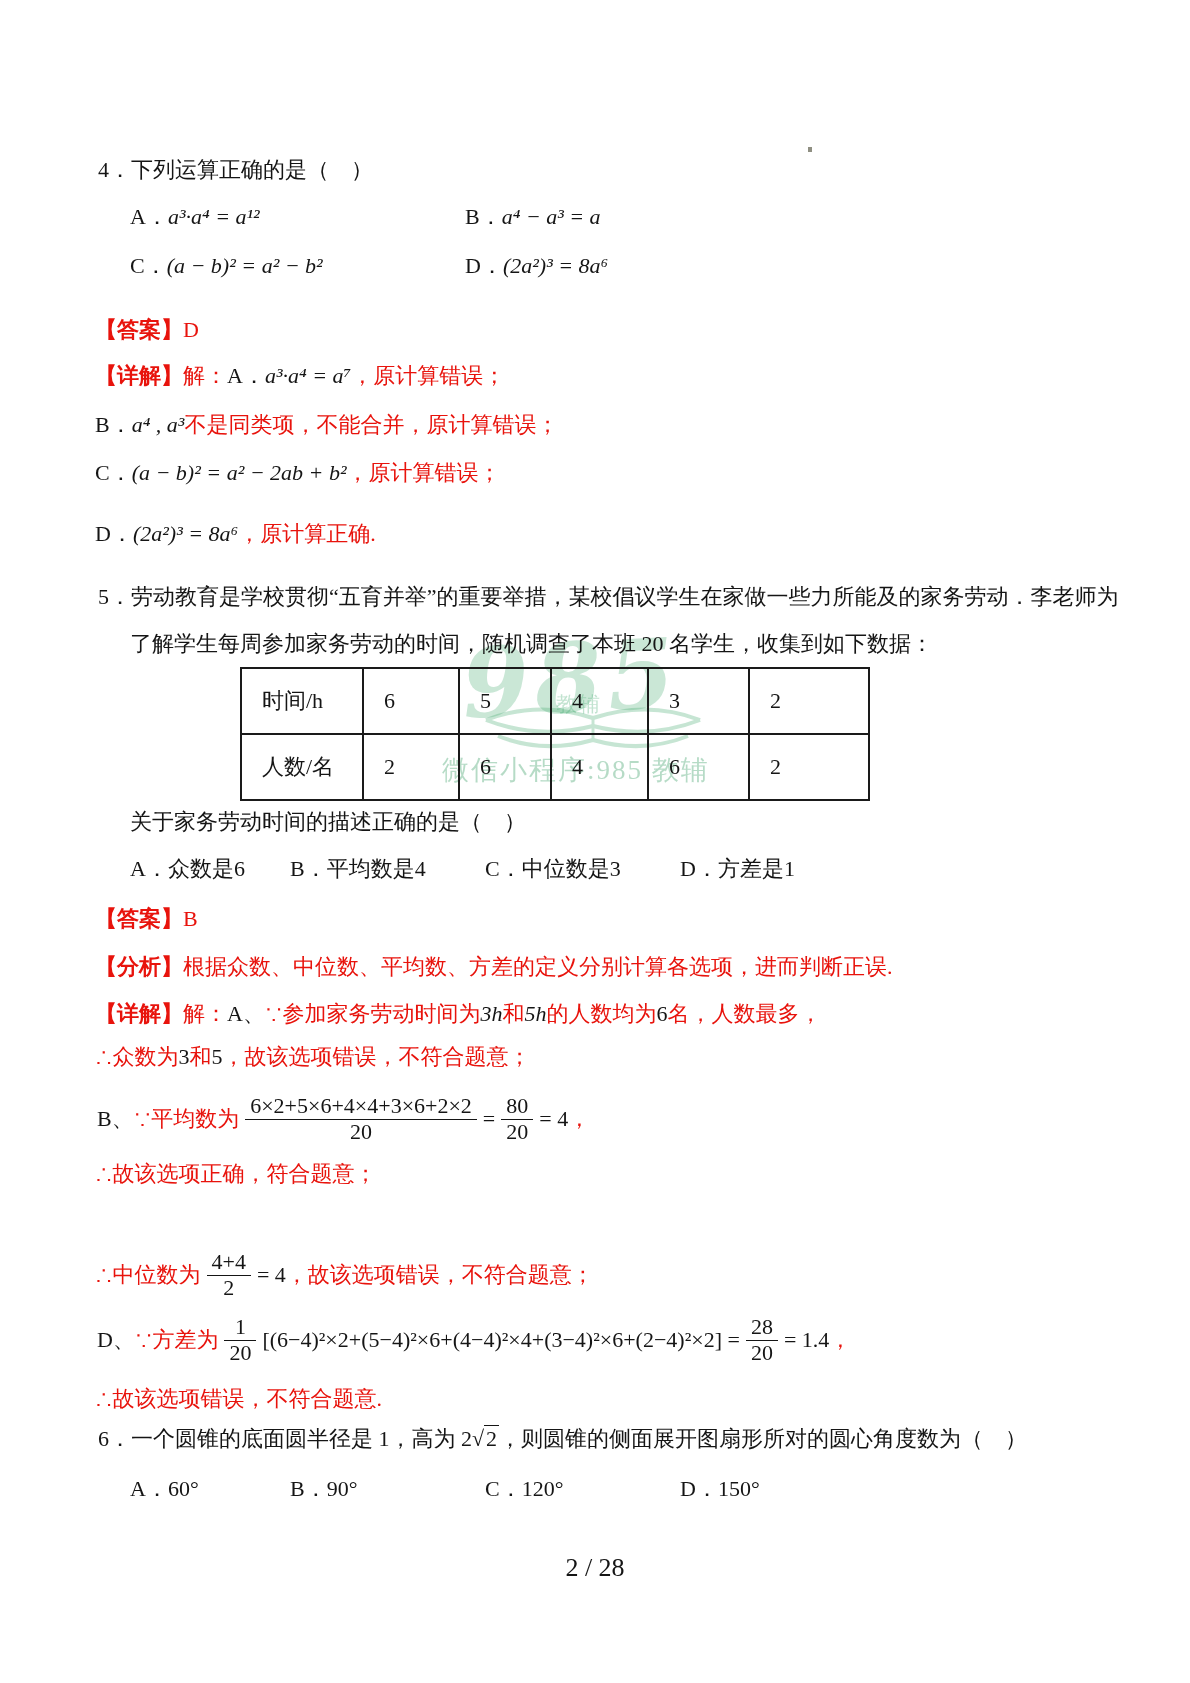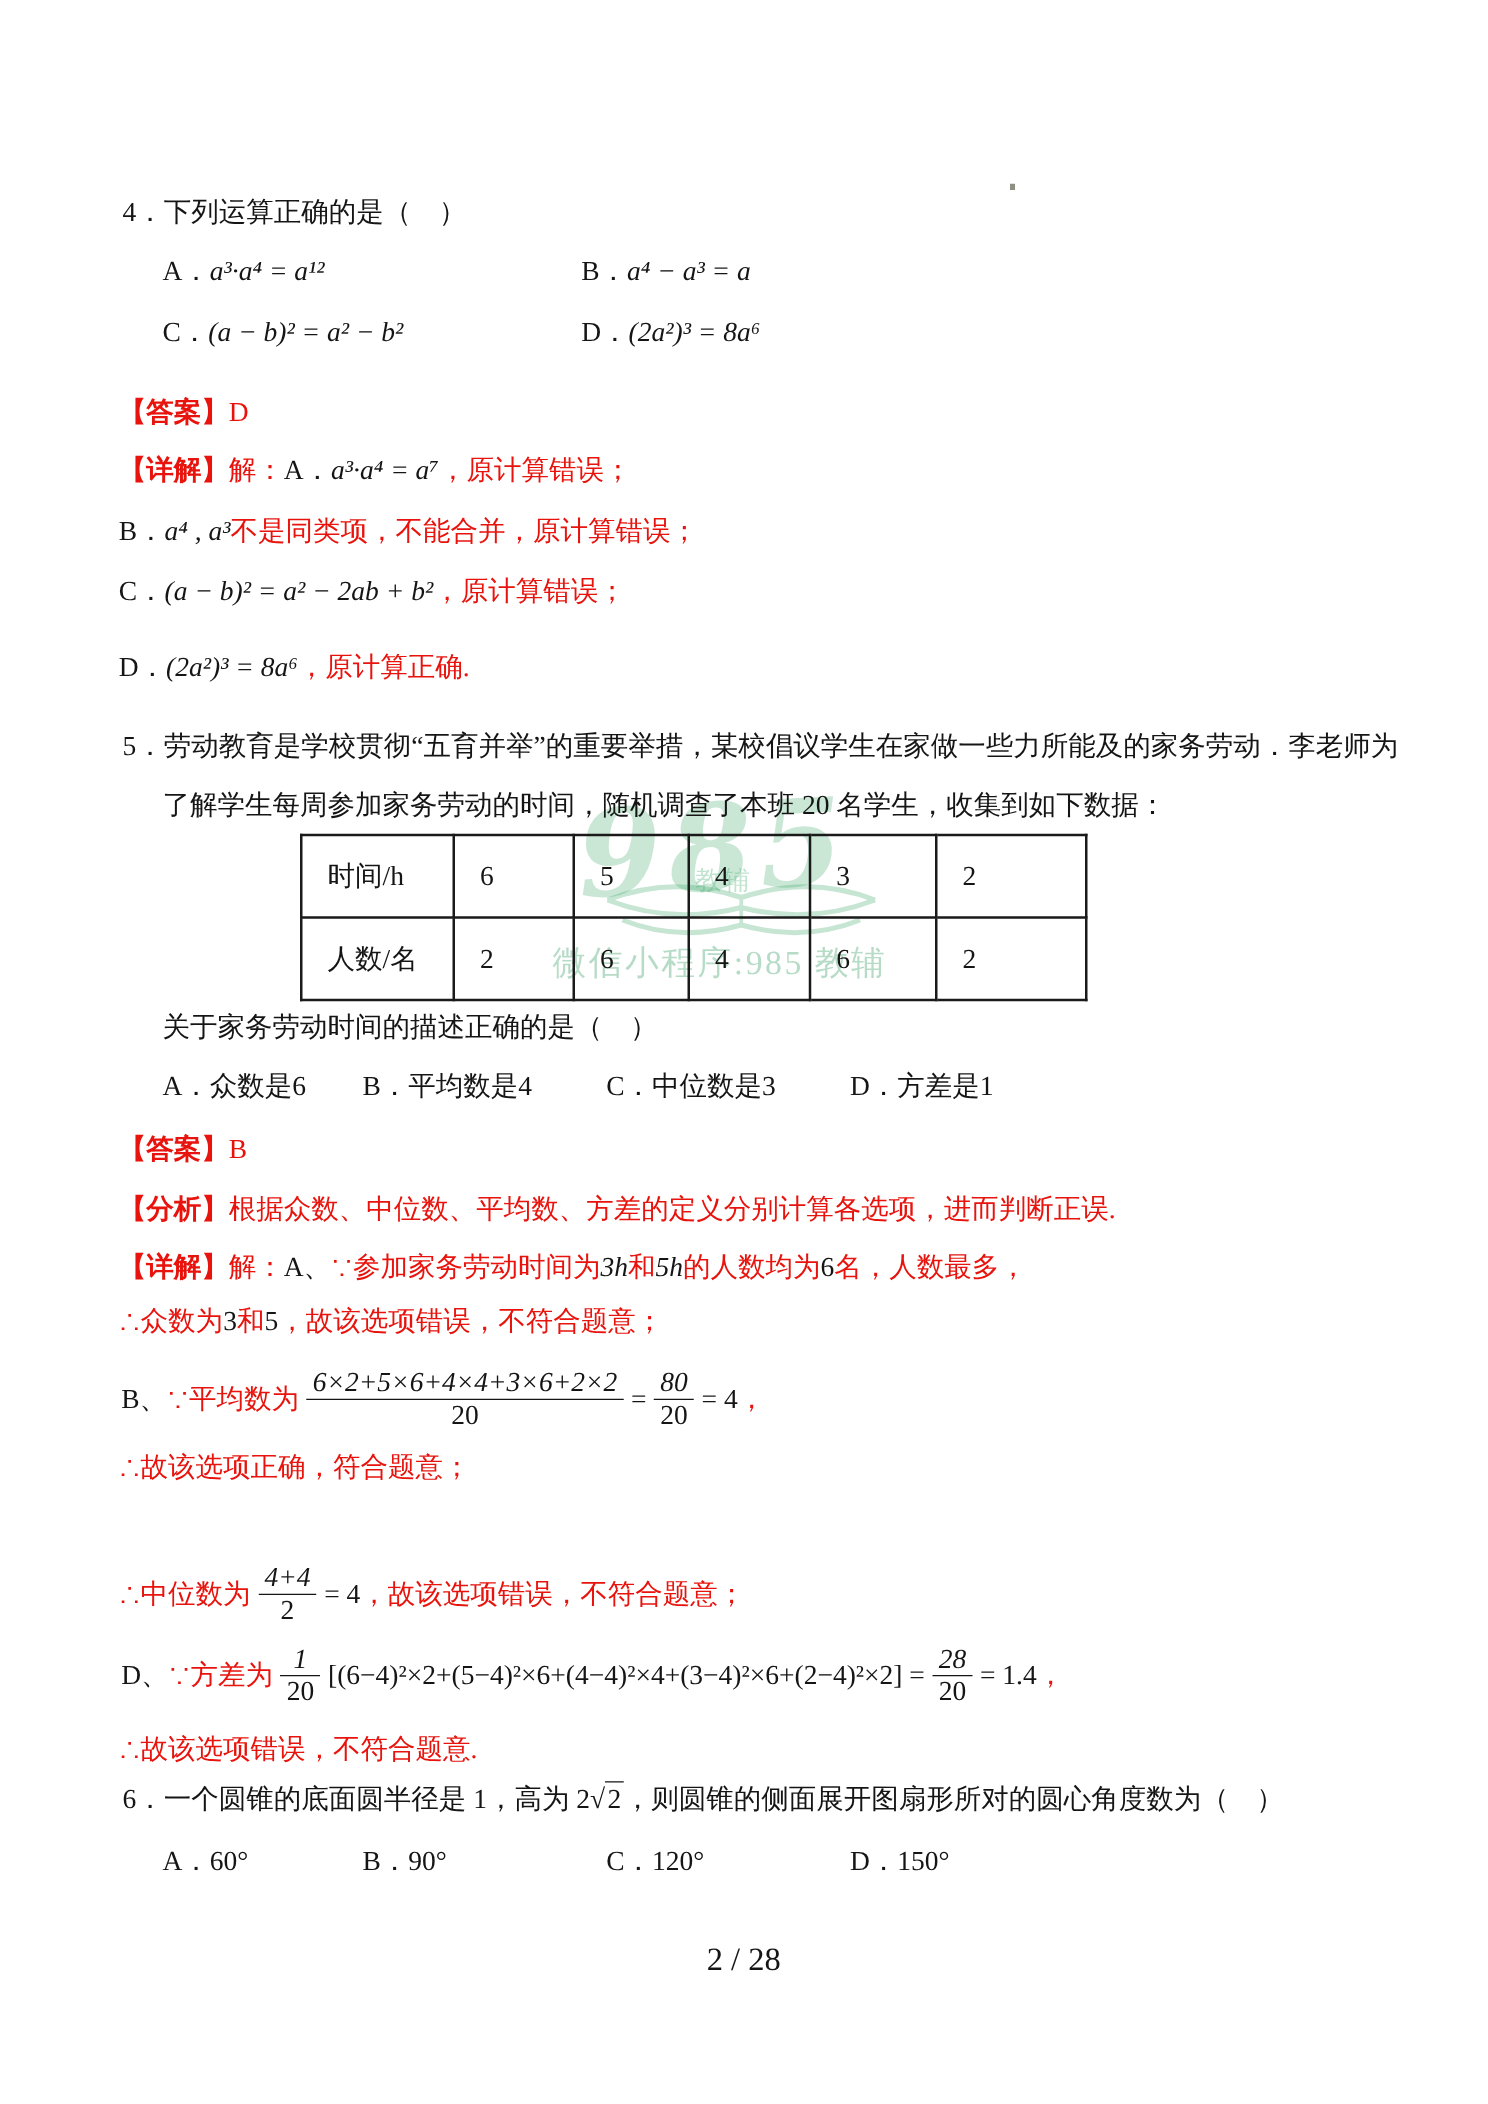--- a/index.html
+++ b/index.html
@@ -11,21 +11,21 @@
     font-size:22px;color:#151515;
     overflow:hidden;
   }
   .line{position:absolute;white-space:nowrap;line-height:1.3;z-index:2;}
   .flexline{display:flex;align-items:center;}
   .red{color:#e8130c;}
   .bold{font-weight:bold;}
   .math{font-style:italic;}
   .roman{font-style:normal;}
   .frac{display:inline-block;vertical-align:middle;text-align:center;line-height:1.12;margin:0 6px;font-style:normal;}
-  .frac .num{display:block;border-bottom:1.6px solid currentColor;padding:0 5px;font-style:italic;}
+  .frac .num{display:block;border-bottom:1.6px solid currentColor;padding:0 5px;}
   .frac .den{display:block;padding:0 5px;}
   .radicand{border-top:1.6px solid currentColor;padding:0 2px;}
   
   .qtable{position:absolute;left:240px;top:667px;border-collapse:collapse;z-index:2;background:transparent;font-family:Liberation Serif, serif;}
   .qtable td{border:2px solid #1a1a1a;height:64px;padding:0 0 0 20px;vertical-align:middle;font-size:22px;background:transparent;}
   
   .wm{position:absolute;z-index:1;}
   .wm-985{left:462px;top:622px;font-size:96px;font-weight:bold;font-style:italic;color:#44aa70;opacity:.28;letter-spacing:6px;transform:rotate(-3deg);font-family:"DejaVu Serif",serif;}
   .wm-badge{left:556px;top:690px;font-size:21px;color:#44aa70;opacity:.32;letter-spacing:2px;text-align:right;}
   .wm-book{left:478px;top:706px;opacity:.30;}

